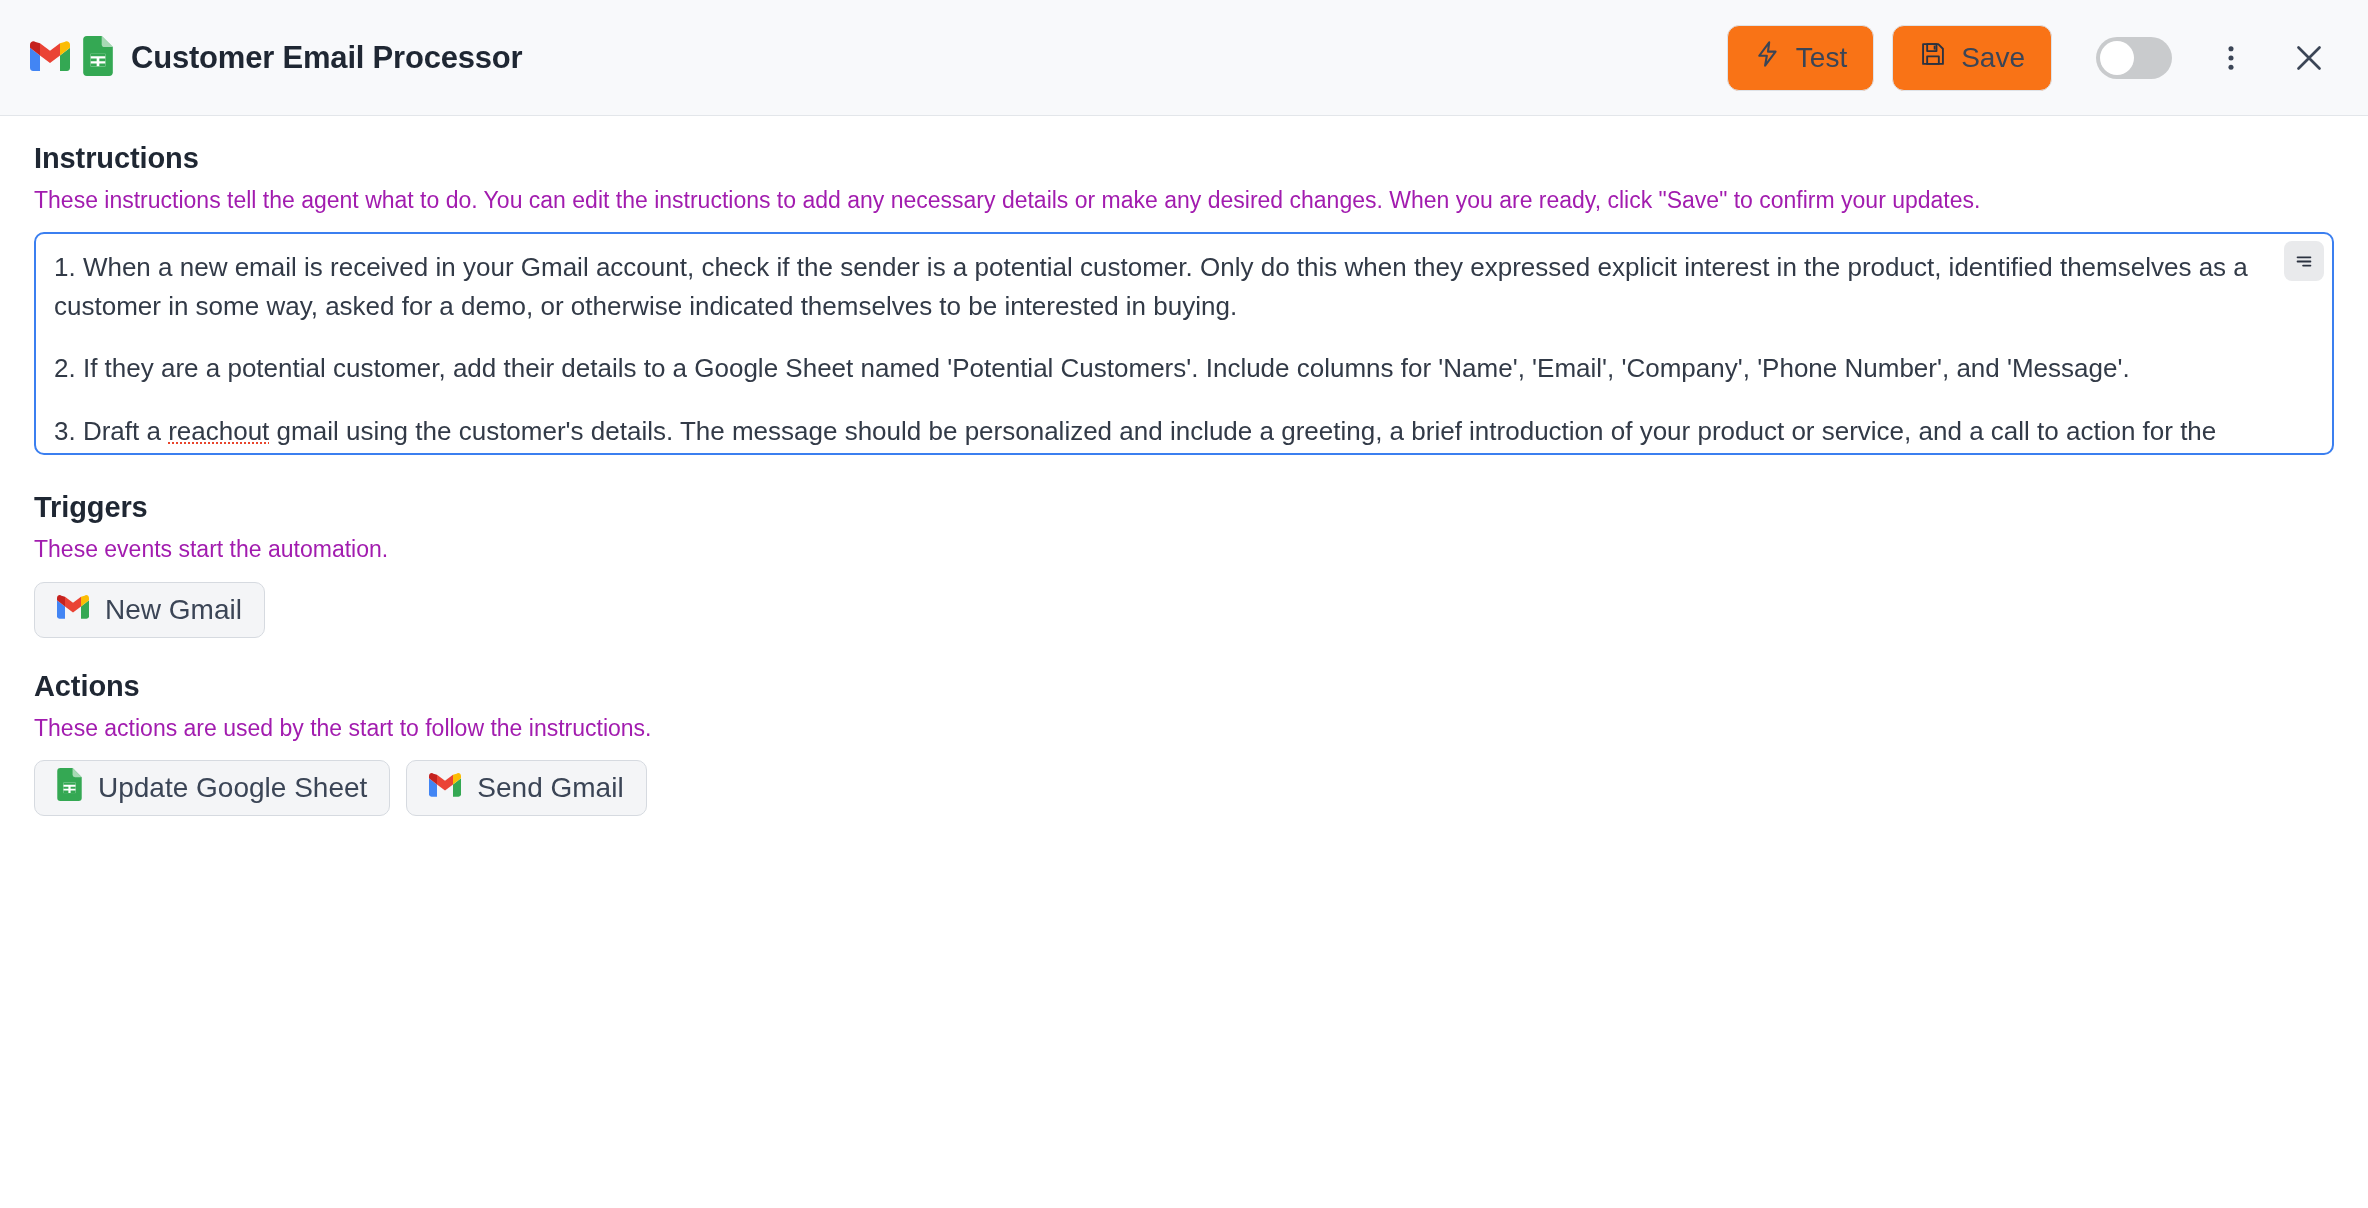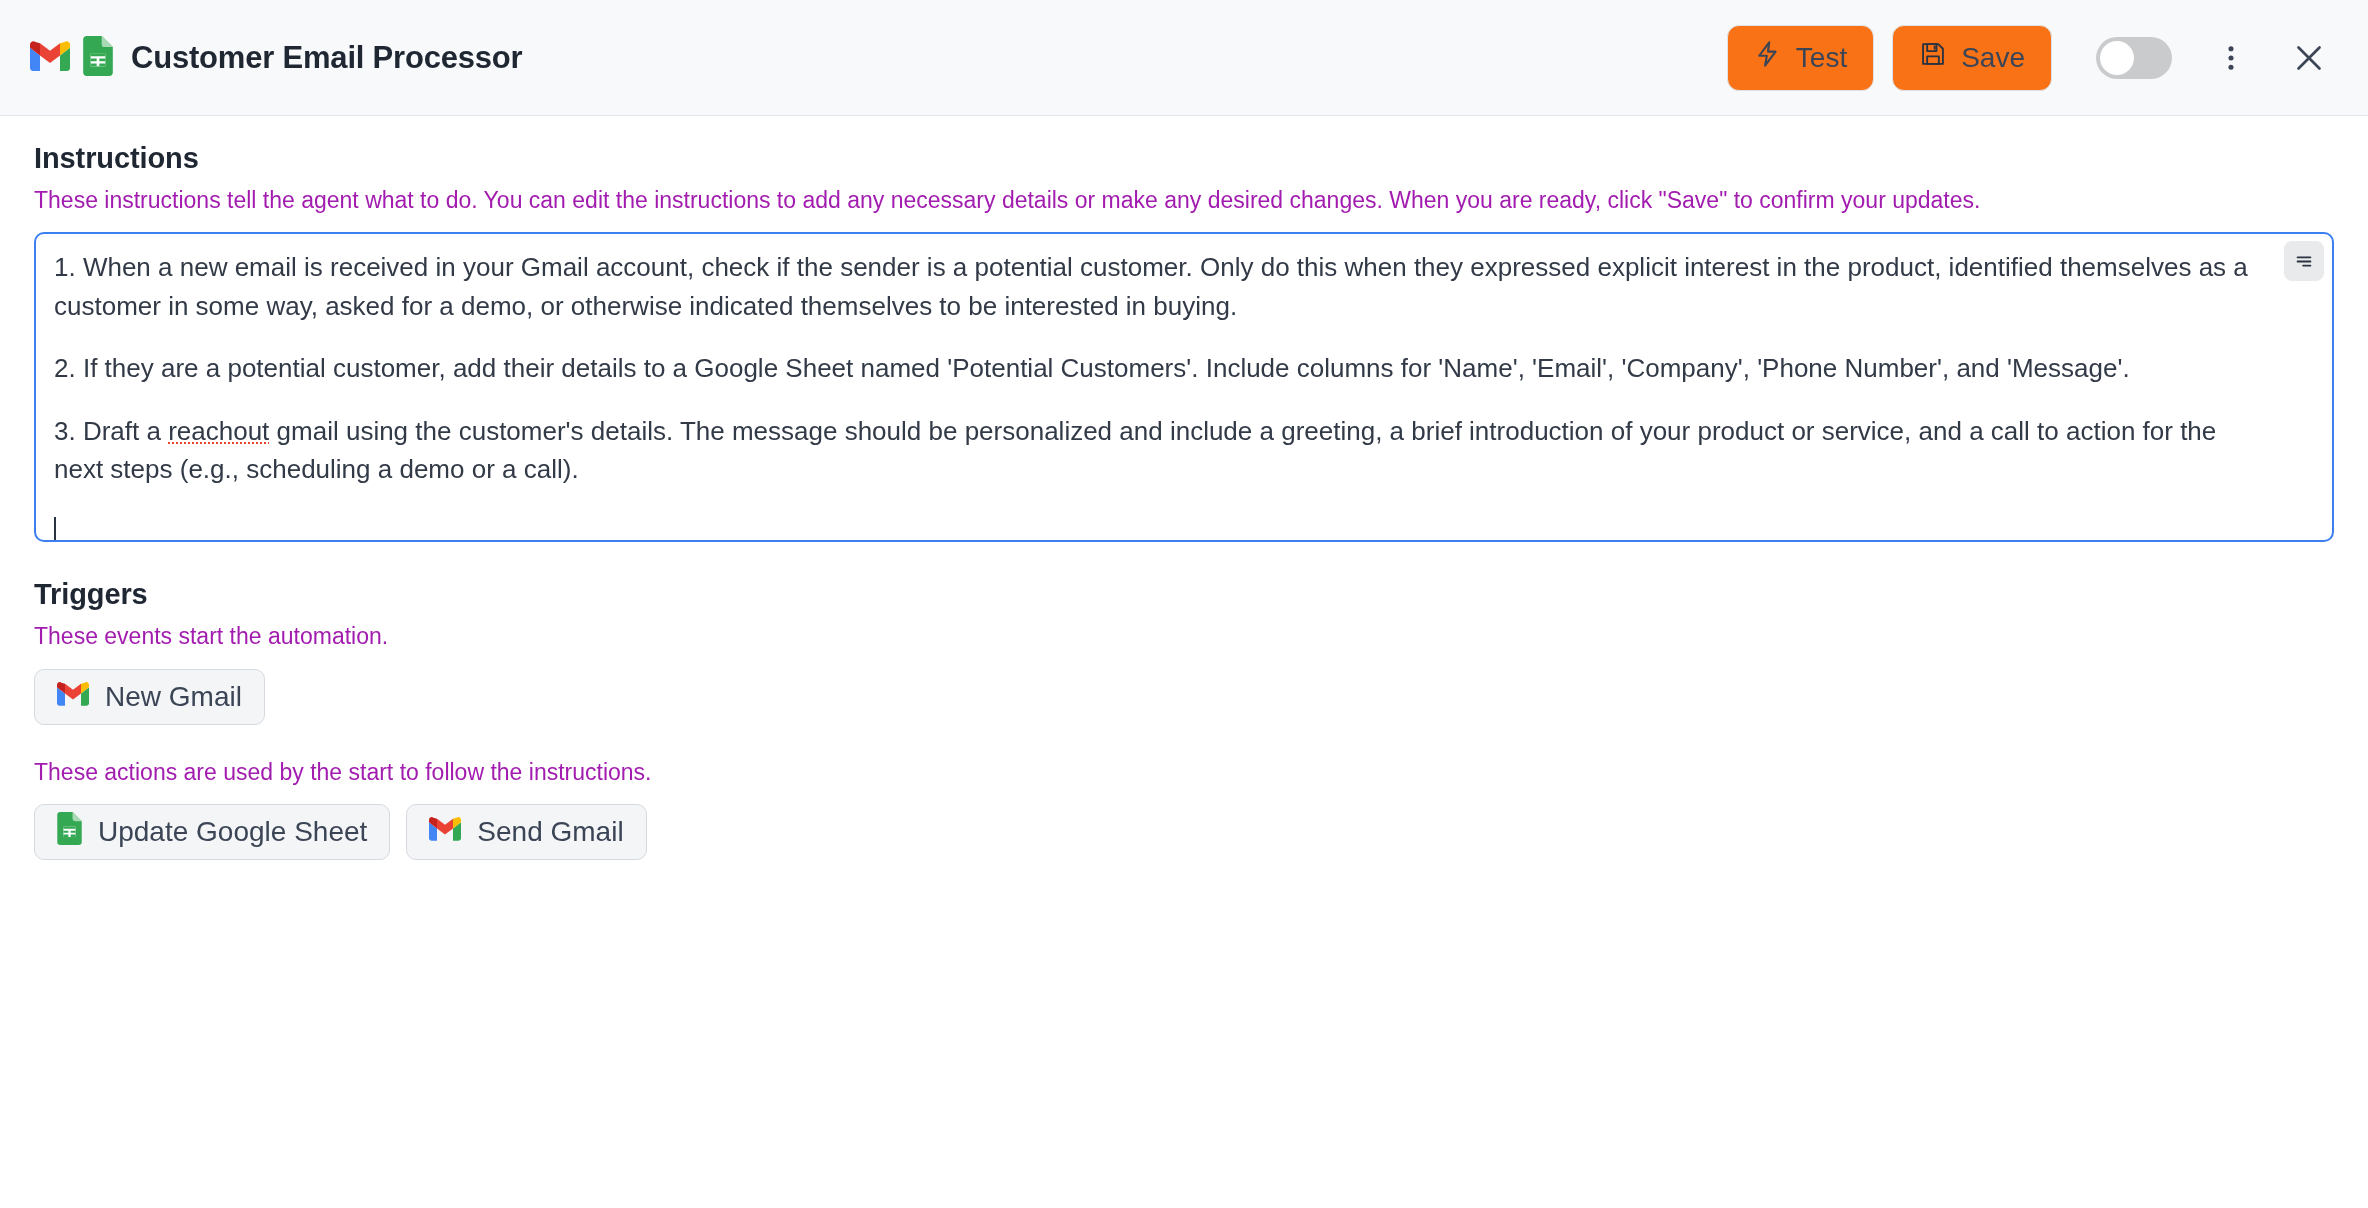--- a/index.html
+++ b/index.html
@@ -89,21 +89,21 @@
     margin: 0 0 16px 0;
     max-width: 2290px;
   }
 
   
   .ta-wrap {
     position: relative;
     border: 2px solid #3b7ff0;
     border-radius: 10px;
     background: #ffffff;
-    height: 310px;
+    height: 223px;
     margin-bottom: 36px;
     overflow: hidden;
   }
   .ta-content {
     padding: 14px 66px 10px 18px;
     font-size: 26px;
     line-height: 1.48;
     color: #323a47;
   }
   .ta-content p { margin: 0 0 24px 0; }
@@ -249,20 +249,21 @@
             <path d="M13 20V4l13 9.8L39 4v16L26 29.8z" fill="#ea4335"></path>
             <path d="M0 6v4l13 10V4L7.2 2.4C4.2.2 0 2.3 0 6z" fill="#c5221f"></path>
           </svg>
         </span>
         <span>New Gmail</span>
       </div>
     </div>
   </div>
 
   <div class="sec mt-lg">
+    <h2 class="section-title">Actions</h2>
     <p class="section-desc">These actions are used by the start to follow the instructions.</p>
     <div class="chip-row">
       <div class="chip">
         <span>
           <svg width="25" height="33" viewBox="0 0 40 54">
             <path d="M25 0H5a5 5 0 0 0-5 5v44a5 5 0 0 0 5 5h30a5 5 0 0 0 5-5V15z" fill="#34a853"></path>
             <path d="M25 0v11a4 4 0 0 0 4 4h11z" fill="#a8dab5"></path>
             <path d="M10 24h20v17H10z" fill="#fff"></path>
             <path d="M10 24h20v3.5H10zm0 6.5h8.2V34H10zm11.8 0H30V34h-8.2zM10 37h8.2v4H10zm11.8 0H30v4h-8.2z" fill="#34a853"></path>
           </svg>

